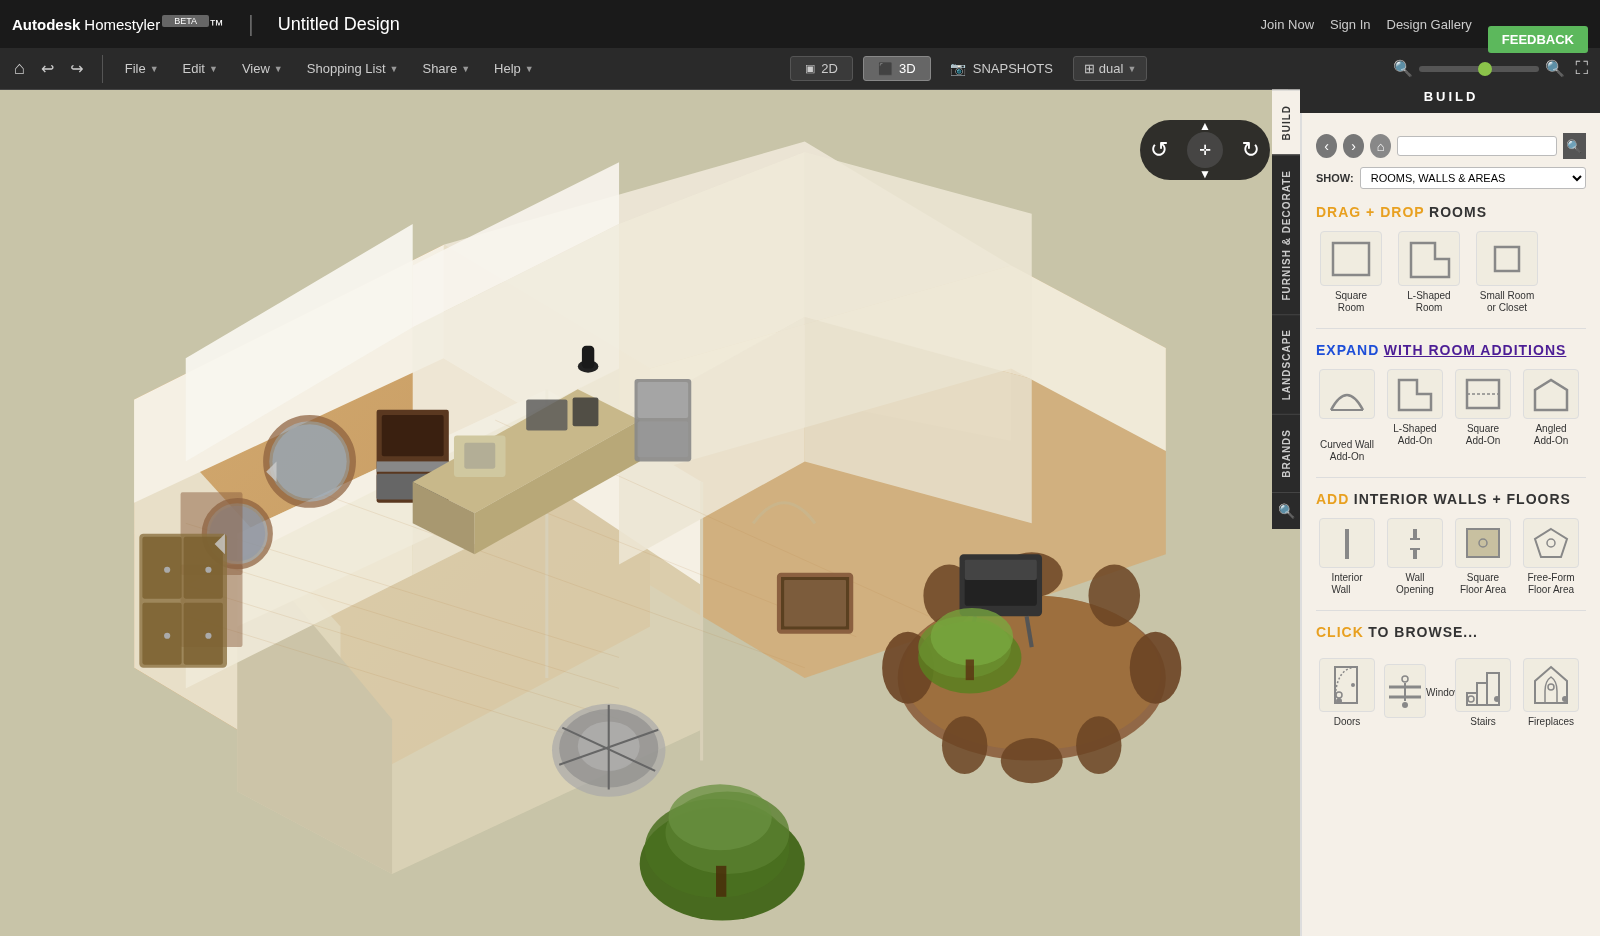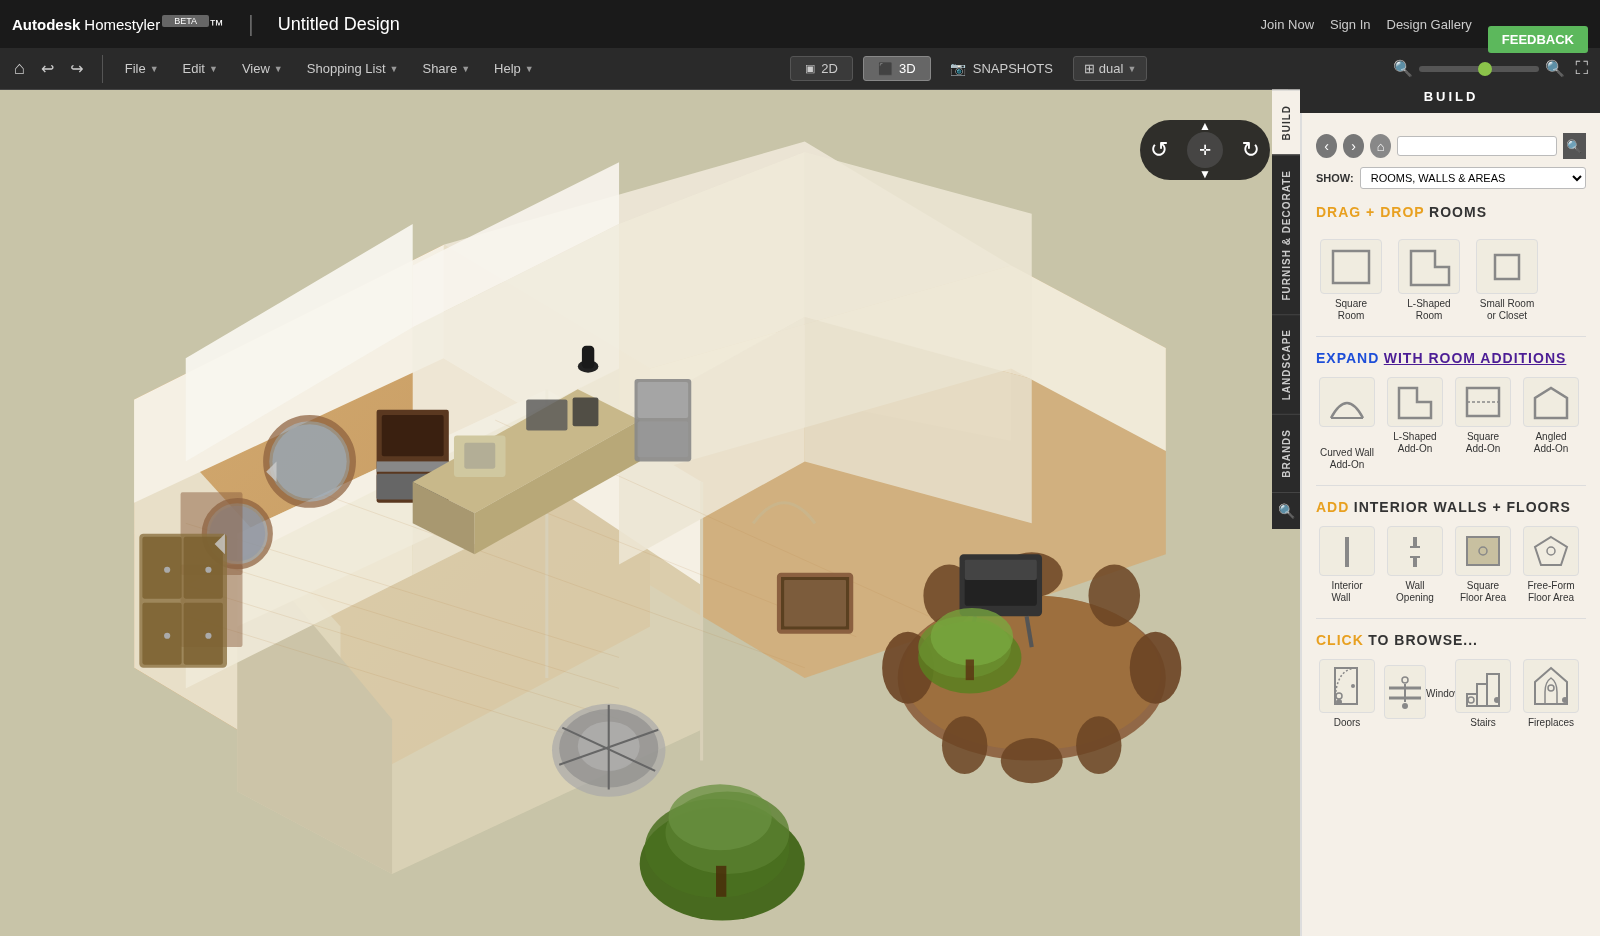--- a/index.html
+++ b/index.html
@@ -334,21 +334,21 @@
       <div style="display:flex;align-items:center;gap:6px;margin-bottom:14px;">
         <label style="font-size:11px;font-weight:bold;color:#333;white-space:nowrap;">SHOW:</label>
         <select style="font-size:11px;border:1px solid #bbb;padding:3px 6px;background:#fff;cursor:pointer;border-radius:3px;flex:1;">
           <option>ROOMS, WALLS &amp; AREAS</option>
           <option>ALL</option>
           <option>ROOMS ONLY</option>
         </select>
       </div>
 
       <div>
-        <div style="margin-bottom:18px;">
+        <div style="margin-bottom:10px;">
           <span style="font-size:14px;font-weight:bold;color:#e8a020;letter-spacing:1px;">DRAG + DROP</span>
           <span style="font-size:14px;font-weight:bold;color:#333;letter-spacing:1px;"> ROOMS</span>
         </div>
         <div style="display:flex;gap:8px;margin-bottom:14px;flex-wrap:wrap;">
 
           <div style="display:flex;flex-direction:column;align-items:center;cursor:pointer;width:70px;">
             <div style="width:62px;height:55px;background:#f0ece0;border:1px solid #ddd;border-radius:4px;display:flex;align-items:center;justify-content:center;margin-bottom:4px;">
               <svg width="44" height="40" viewBox="0 0 44 40">
                 <rect x="4" y="4" width="36" height="32" fill="none" stroke="#888" stroke-width="2.5"></rect>
               </svg>
@@ -476,21 +476,21 @@
             </div>
             <span style="font-size:10px;color:#333;text-align:center;line-height:1.2;">Free-Form<br>Floor Area</span>
           </div>
 
         </div>
       </div>
 
       <div style="height:1px;background:#ddd;margin:4px 0 12px 0;"></div>
 
       <div>
-        <div style="margin-bottom:10px;">
+        <div style="margin-bottom:17px;">
           <span style="font-size:14px;font-weight:bold;color:#e8a020;letter-spacing:1px;">CLICK</span>
           <span style="font-size:14px;font-weight:bold;color:#333;letter-spacing:1px;"> TO BROWSE...</span>
         </div>
         <div style="display:flex;gap:6px;margin-bottom:14px;flex-wrap:wrap;">
 
           <div style="display:flex;flex-direction:column;align-items:center;cursor:pointer;width:62px;">
             <div style="width:56px;height:54px;background:#f0ece0;border:1px solid #ddd;border-radius:4px;display:flex;align-items:center;justify-content:center;margin-bottom:4px;">
               <svg width="40" height="44" viewBox="0 0 40 44">
                 <rect x="8" y="4" width="22" height="36" fill="none" stroke="#888" stroke-width="2"></rect>
                 <path d="M8,40 Q8,4 30,4" fill="none" stroke="#888" stroke-width="1.5" stroke-dasharray="2,2"></path>

